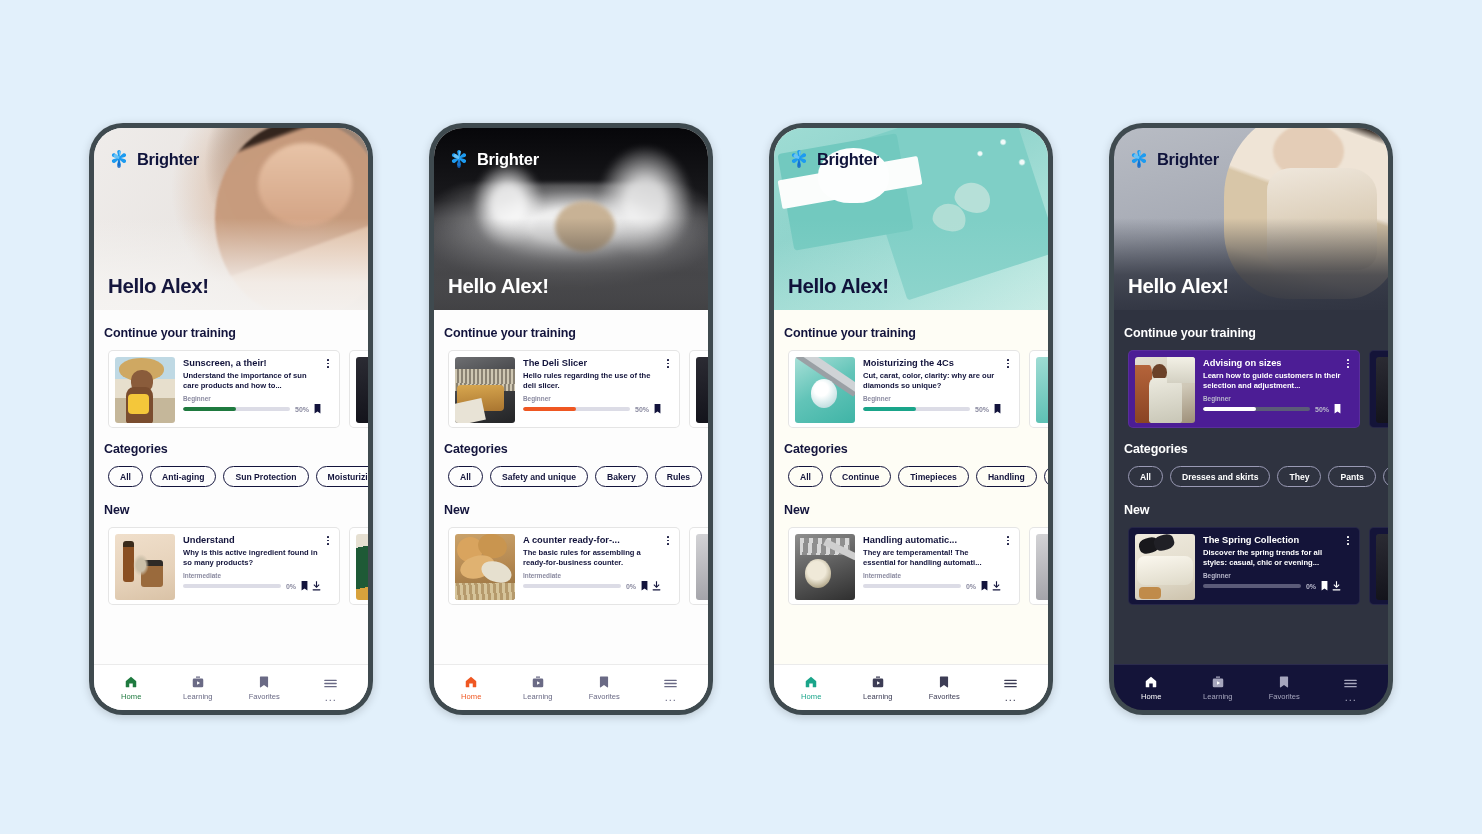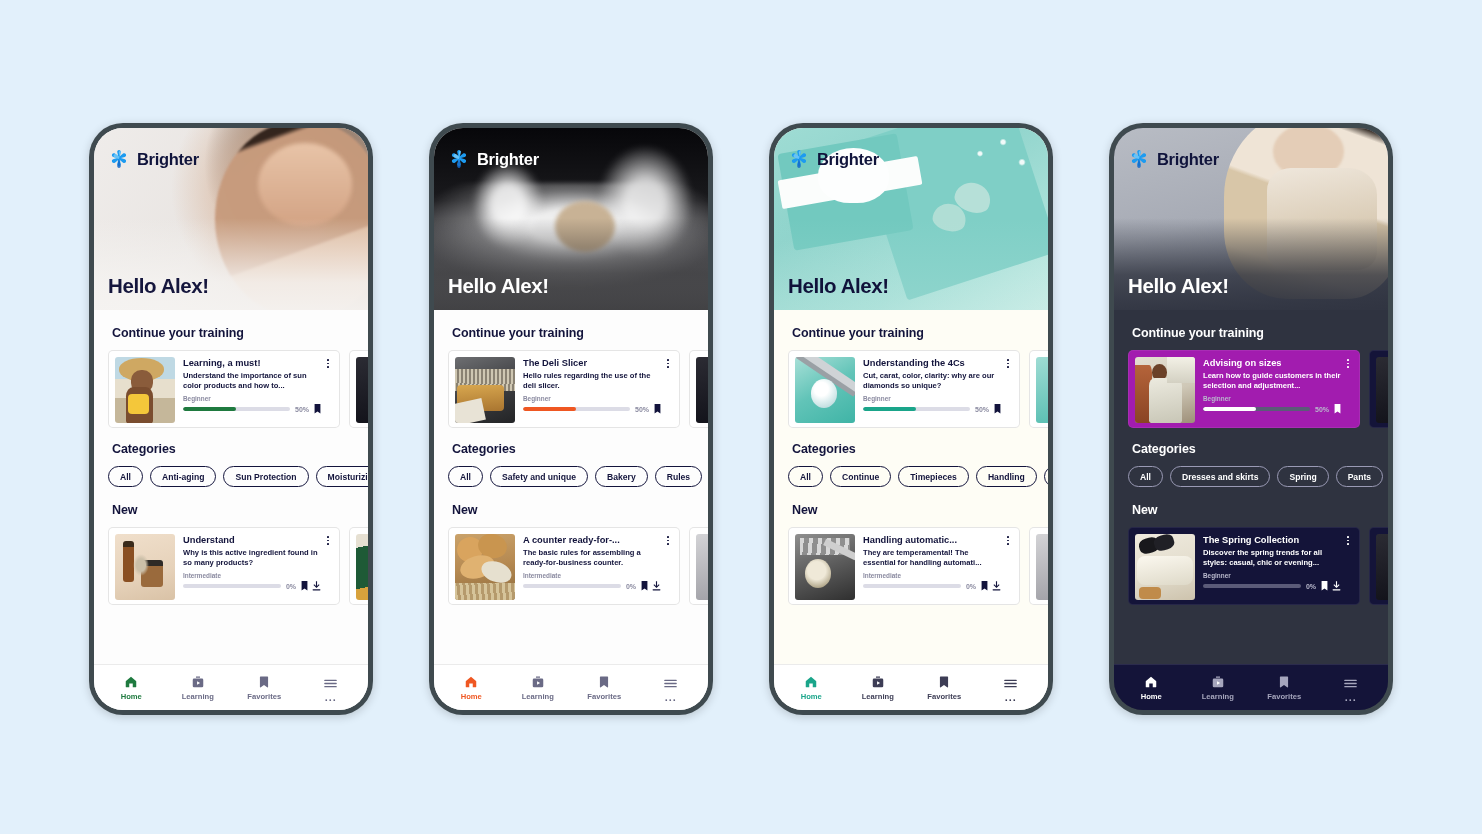--- a/index.html
+++ b/index.html
@@ -71,21 +71,21 @@
 
   
   .body {
     flex: 1 1 auto;
     position: relative;
     overflow: hidden;
     padding: 0 0 0 0;
   }
   .sec-title {
     font-size: 12.5px; font-weight: 700; letter-spacing: -.1px;
-    padding: 16px 0 10px 18px;
+    padding: 16px 0 10px 10px;
   }
   .sec-title.tight { padding-top: 14px; }
 
   
   .row {
     display: flex; gap: 9px;
     padding-left: 14px;
   }
   .card {
     flex: 0 0 232px;
@@ -155,21 +155,21 @@
   .nav {
     flex: 0 0 46px;
     display: flex; align-items: center;
     border-top: 1px solid rgba(0,0,0,.07);
     padding: 0 4px;
   }
   .nav-item {
     flex: 1 1 0;
     display: flex; flex-direction: column; align-items: center; gap: 3px;
   }
-  .nav-label { font-size: 7.6px; font-weight: 700; }
+  .nav-label { font-size: 7.6px; font-weight: 400; }
   .nav-ico { height: 15px; display: flex; align-items: center; }
   .nav-dots { font-size: 11px; line-height: 6px; letter-spacing: 1px; }
 
   svg { display: block; }
 </style>
 </head>
 <body>
 
 <div class="stage">
   <div id="phones-root">
@@ -213,22 +213,22 @@
     <div style="position:absolute;left:26%;top:20%;width:38%;height:34%;border-radius:45%;background:#8a5c3b"></div>
     <div style="position:absolute;left:18%;top:46%;width:46%;height:54%;border-radius:26% 26% 8% 8%;background:#7a4d2f"></div>
     <div style="position:absolute;left:22%;top:56%;width:34%;height:30%;background:#f4c73a;border-radius:20%"></div>
                 </div>
     <div class="card-main">
       <div class="kebab">
         <i style="background:#13143c"></i>
                     <i style="background:#13143c"></i>
                     <i style="background:#13143c"></i>
       </div>
-      <div class="card-title" style="color:#13143c">Learning, a must!</div>
-      <div class="card-desc" style="color:#13143c">Understand the importance of sun color products and how to...</div>
+      <div class="card-title" style="color:#13143c">Sunscreen, a their!</div>
+      <div class="card-desc" style="color:#13143c">Understand the importance of sun care products and how to...</div>
 
       <div class="card-level" style="color:#8a8aa0">Beginner</div>
       <div class="card-foot">
         <div class="bar" style="background:#dcdce6">
           <i style="width:50%;background:#1f7a3f"></i>
         </div>
         <span class="pct" style="color:#8a8aa0">50%</span>
         <span class="card-icons">
           <span>
                         <svg width="7" height="10" viewBox="0 0 12 17" fill="#13143c">
@@ -556,21 +556,21 @@
     <div style="position:absolute;left:-6%;top:10%;width:120%;height:14%;background:#cfd3d6;transform:rotate(34deg)"></div>
     <div style="position:absolute;left:-10%;top:22%;width:120%;height:7%;background:#9aa0a5;transform:rotate(34deg)"></div>
     <div style="position:absolute;left:26%;top:34%;width:44%;height:44%;border-radius:50%;background:radial-gradient(circle at 40% 35%,#ffffff 0 28%,#dfeff0 52%,#a9cfd2 100%)"></div>
                 </div>
     <div class="card-main">
       <div class="kebab">
         <i style="background:#13143c"></i>
                     <i style="background:#13143c"></i>
                     <i style="background:#13143c"></i>
       </div>
-      <div class="card-title" style="color:#13143c">Understanding the 4Cs</div>
+      <div class="card-title" style="color:#13143c">Moisturizing the 4Cs</div>
       <div class="card-desc" style="color:#13143c">Cut, carat, color, clarity: why are our diamonds so unique?</div>
 
       <div class="card-level" style="color:#8a8aa0">Beginner</div>
       <div class="card-foot">
         <div class="bar" style="background:#dcdce6">
           <i style="width:50%;background:#1aa58a"></i>
         </div>
         <span class="pct" style="color:#8a8aa0">50%</span>
         <span class="card-icons">
           <span>
@@ -712,21 +712,21 @@
               </span>
           <span class="brand-name" style="color:#10143c">Brighter</span>
         </div>
         <div class="greeting" style="color:#ffffff">Hello Alex!</div>
       </div>
 
       <div class="body">
         <div class="sec-title" style="color:#ffffff">Continue your training</div>
         <div class="row">
 
-  <div class="card " style="background:#a21caf;border-color:rgba(255,255,255,.08)">
+  <div class="card " style="background:#4c1d95;border-color:rgba(255,255,255,.08)">
     <div class="thumb">
                   <div style="position:absolute;inset:0;background:linear-gradient(165deg,#e4dfd2 0%,#cfc8b7 52%,#9d8f78 100%)"></div>
     <div style="position:absolute;left:-6%;top:12%;width:34%;height:88%;background:linear-gradient(180deg,#b5643a,#8a4424);border-radius:10% 14% 4% 4%"></div>
     <div style="position:absolute;left:28%;top:10%;width:26%;height:26%;border-radius:50%;background:#6b4128"></div>
     <div style="position:absolute;left:24%;top:32%;width:54%;height:68%;background:linear-gradient(170deg,#eceadf,#c8c6b6);border-radius:18% 18% 6% 6%"></div>
     <div style="position:absolute;left:54%;top:0;width:46%;height:40%;background:linear-gradient(180deg,#f3f1e6,#d3d0c2)"></div>
                 </div>
     <div class="card-main">
       <div class="kebab">
         <i style="background:#ffffff"></i>
@@ -758,21 +758,21 @@
                   <div style="position:absolute;inset:0;background:linear-gradient(170deg,#2b2b33,#101018)"></div>
                 </div>
 
   </div>
         </div>
 
         <div class="sec-title tight" style="color:#ffffff">Categories</div>
         <div class="chips">
     <div class="chip" style="border-color:#9a9ab5;color:#ffffff">All</div>
     <div class="chip" style="border-color:#9a9ab5;color:#ffffff">Dresses and skirts</div>
-    <div class="chip" style="border-color:#9a9ab5;color:#ffffff">Spring</div>
+    <div class="chip" style="border-color:#9a9ab5;color:#ffffff">They</div>
     <div class="chip" style="border-color:#9a9ab5;color:#ffffff">Pants</div>
     <div class="chip" style="border-color:#9a9ab5;color:#ffffff">Footwear</div>
             </div>
 
         <div class="sec-title" style="color:#ffffff">New</div>
         <div class="row">
 
   <div class="card " style="background:#141439;border-color:rgba(255,255,255,.08)">
     <div class="thumb">
                   <div style="position:absolute;inset:0;background:linear-gradient(165deg,#efeade 0%,#e3ddcd 56%,#cdc3ad 100%)"></div>

